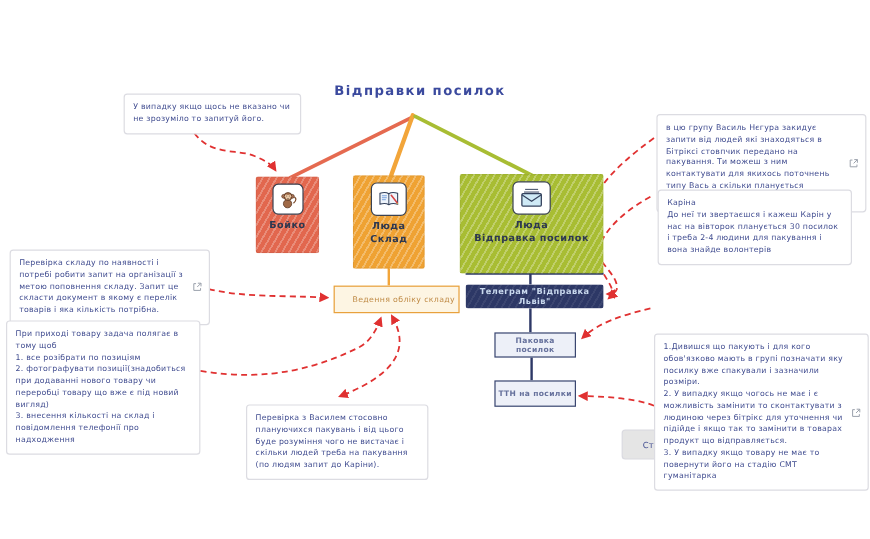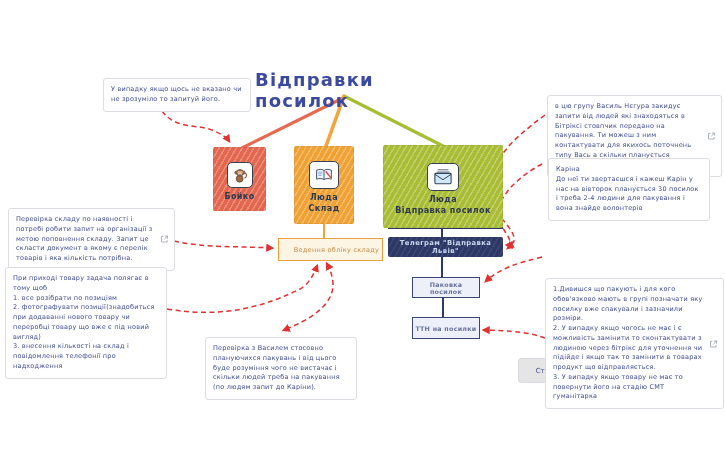--- a/index.html
+++ b/index.html
@@ -3,29 +3,28 @@
 <meta charset="utf-8">
 <style>
   html,body{margin:0;padding:0;background:#ffffff;}
   #canvas{
     position:relative;width:725px;height:449px;background:#ffffff;overflow:hidden;
     font-family:"DejaVu Sans", sans-serif;
   }
   #connectors{position:absolute;left:0;top:0;width:725px;height:449px;pointer-events:none;}
 
   .title{
-    position:absolute;left:255px;top:69px;width:190px;
-    font-size:18px;font-weight:bold;color:#3b4a9e;letter-spacing:1.2px;cursor:pointer;
+    position:absolute;left:255px;top:69px;width:190px;text-align:center;
+    font-size:11px;font-weight:bold;color:#3b4a9e;letter-spacing:1.2px;cursor:pointer;
   }
 
   .cbox{
     position:absolute;display:flex;flex-direction:column;align-items:center;
     padding-top:6px;gap:4px;border-radius:2px;cursor:pointer;
     box-shadow:0 0 0 1px rgba(0,0,0,0.05) inset;
-    justify-content:center;
   }
   .red{background:repeating-linear-gradient(120deg,rgba(255,255,255,.25) 0 1.5px,rgba(255,255,255,0) 1.5px 5px),#e2674e;}
   .orange{background:repeating-linear-gradient(120deg,rgba(255,255,255,.28) 0 1.5px,rgba(255,255,255,0) 1.5px 5px),#efa233;}
   .green{background:repeating-linear-gradient(120deg,rgba(255,255,255,.28) 0 1.5px,rgba(255,255,255,0) 1.5px 5px),#a8bd33;}
   .cbox-label{
     font-weight:bold;font-size:8px;color:#2d3850;letter-spacing:.4px;line-height:1.35;
     text-align:center;white-space:pre-line;
   }
   .icon-tile{
     width:28px;height:26px;background:#fff;border:1.5px solid #3a4252;border-radius:5px;

